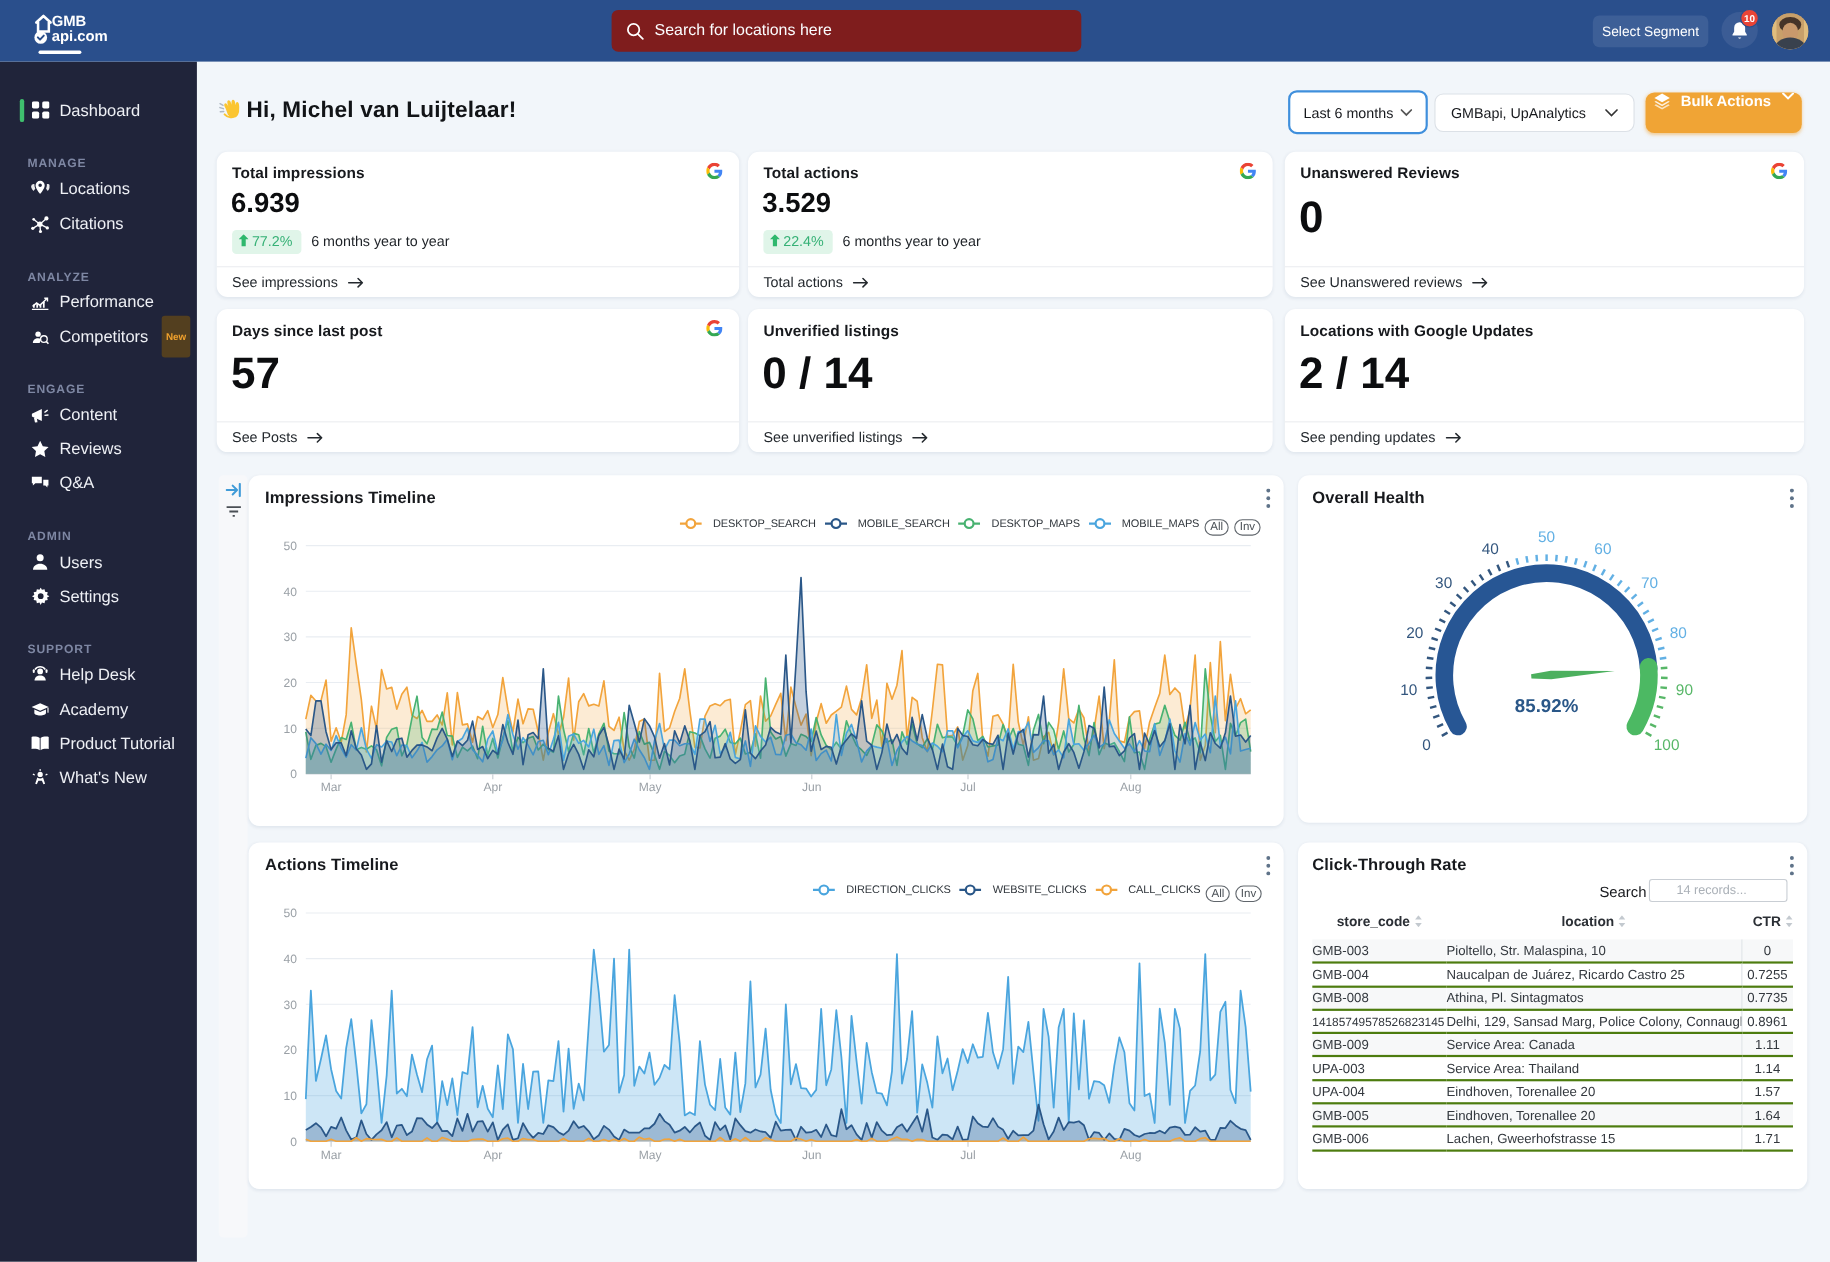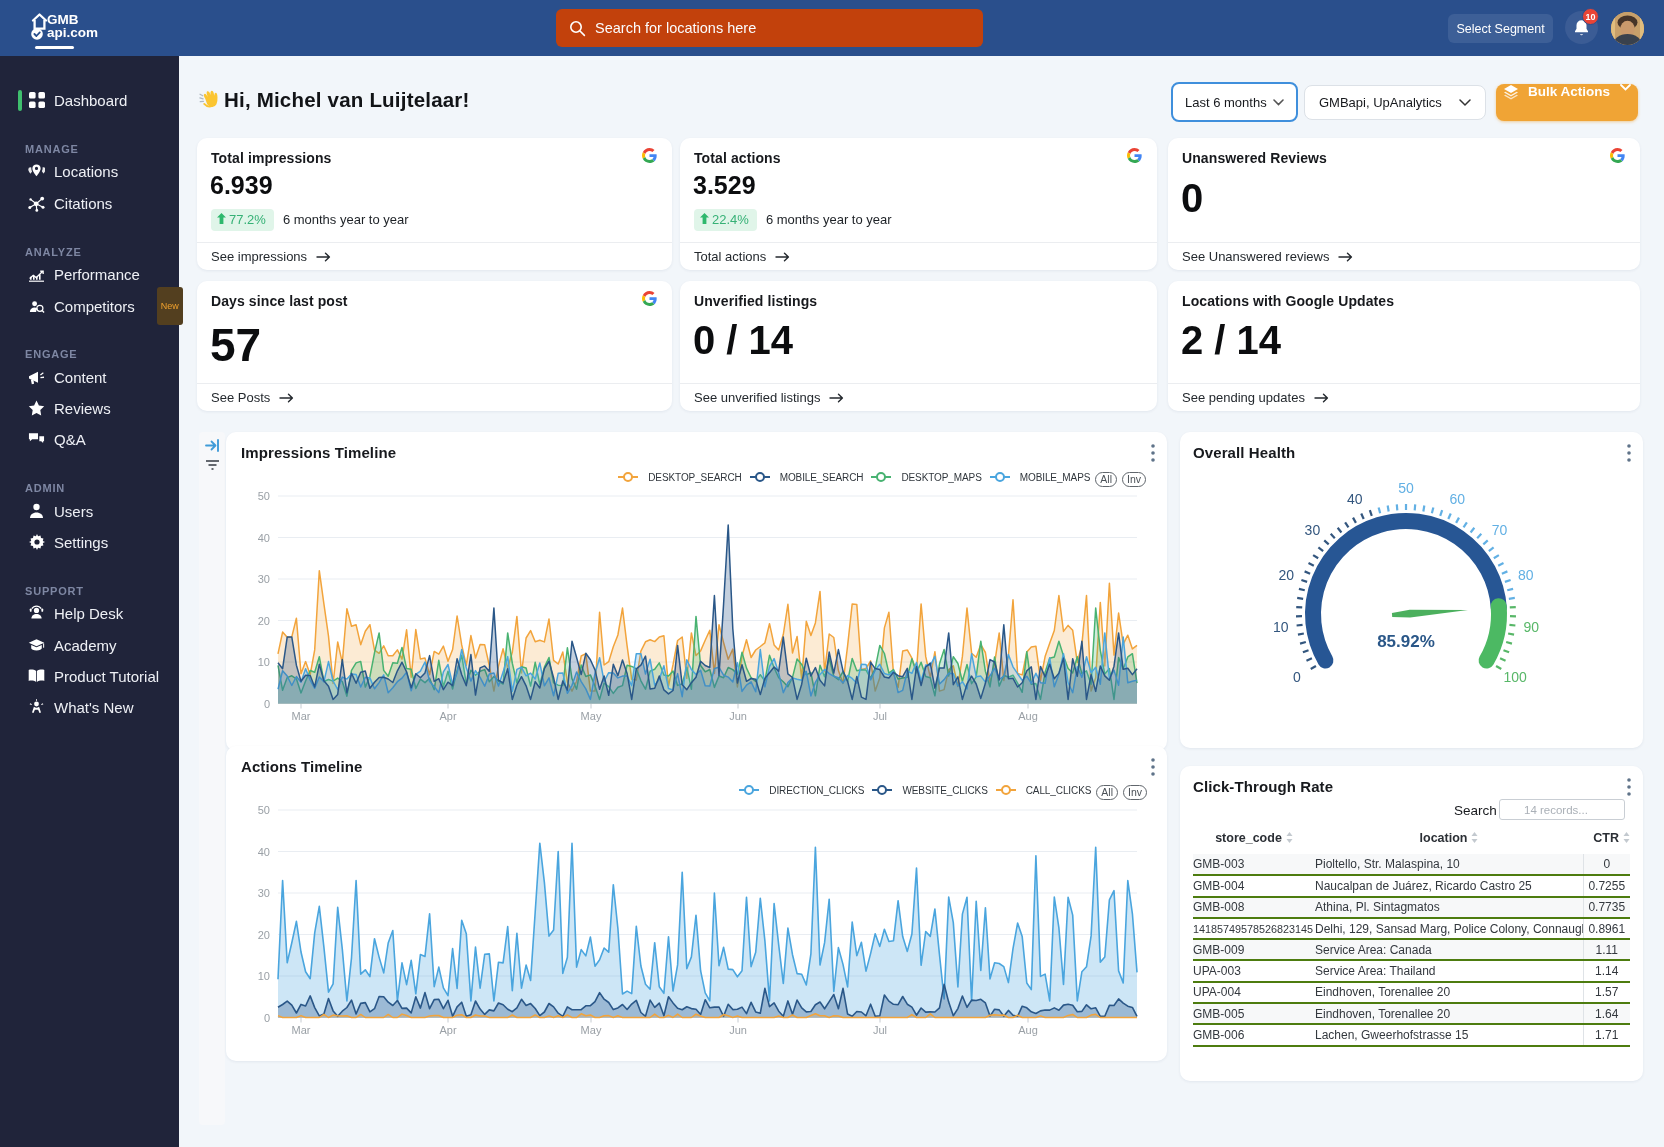--- a/index.html
+++ b/index.html
@@ -8,38 +8,38 @@
 #sidebar{position:absolute;left:0;top:56px;width:179px;height:1091px;background:#20243a;z-index:4}
 .card{position:absolute;background:#fff;border-radius:10px;box-shadow:0 1px 3px rgba(20,40,80,.07)}
 .ctitle{font-weight:bold;font-size:14px;color:#17191d;letter-spacing:.1px}
 .bignum{font-weight:bold;color:#0c0d0f}
 .badge{display:inline-block;background:#e0f5e9;color:#36b176;font-size:13px;border-radius:4px;padding:3px 8px 4px 6px}
 .kfoot{position:absolute;left:0;right:0;bottom:0;height:29px;border-top:1px solid #ebedf0;font-size:13px;color:#24292e;display:flex;align-items:center;padding-left:14px}
 .sitem{position:absolute;left:0;width:179px;height:30px;display:flex;align-items:center}
 .sicon{width:17px;display:flex;justify-content:center;margin-left:28px}
 .slabel{color:#eef0f5;font-size:15px;margin-left:9px}
 .ssec{position:absolute;left:25px;color:#7e87a3;font-size:11px;font-weight:bold;letter-spacing:.8px}
-.newbadge{background:#533f1f;color:#f0a12d;font-size:9px;font-weight:normal;border-radius:3px;padding:14px 4px;margin-left:22px}
+.newbadge{background:#533f1f;color:#f0a12d;font-size:9px;font-weight:bold;border-radius:3px;padding:14px 4px;margin-left:12px}
 .litem{display:inline-flex;align-items:center;margin-left:8px;font-size:10px;letter-spacing:-.1px;color:#30363c}
 .litem svg{margin-right:5px}
 .pill{display:inline-block;border:1.5px solid #60666c;border-radius:9px;color:#4a5056;font-size:10.5px;padding:0 4px;margin-left:5px;line-height:13px}
 table{border-collapse:collapse}
 </style></head><body>
 <div id="topbar">
  <div class="abs" style="left:31px;top:11px">
    <svg width="17" height="30" viewBox="0 0 17 30">
      <path d="M2 9.5 L8.5 3.5 L15 9.5" fill="none" stroke="#fff" stroke-width="2.3" stroke-linecap="round" stroke-linejoin="round"></path>
      <path d="M3.6 9 v8.6 h9.8 V9" fill="none" stroke="#fff" stroke-width="2.3"></path>
      <circle cx="6" cy="23" r="5.8" fill="#fff"></circle>
      <path d="M3.4 23 l2 2 3.4-3.6" fill="none" stroke="#2a4f8c" stroke-width="1.8" stroke-linecap="round" stroke-linejoin="round"></path>
    </svg>
  </div>
  <div class="abs" style="left:47px;top:13px;color:#fff;font-weight:bold;font-size:13.5px;line-height:13px">GMB<br><span style="font-size:13.5px">api.com</span></div>
  <div class="abs" style="left:35px;top:46px;width:39px;height:2.5px;background:#fff;border-radius:2px"></div>
- <div class="abs" style="left:556px;top:9px;width:427px;height:38px;background:#c2410c;border-radius:6px;display:flex;align-items:center">
+ <div class="abs" style="left:556px;top:9px;width:427px;height:38px;background:#7f1d1d;border-radius:6px;display:flex;align-items:center">
    <svg width="17" height="17" viewBox="0 0 17 17" style="margin-left:13px">
         <circle cx="7" cy="7" r="5.2" fill="none" stroke="#fff" stroke-width="1.6"></circle>
         <line x1="11" y1="11" x2="15.4" y2="15.4" stroke="#fff" stroke-width="1.6" stroke-linecap="round"></line>
       </svg>
    <span style="color:#fbfcfe;font-size:14.5px;margin-left:9px">Search for locations here</span>
  </div>
  <div class="abs" style="left:1448px;top:14px;width:105px;height:29px;background:#3d5f97;border-radius:6px;color:#fff;font-size:12.5px;display:flex;align-items:center;justify-content:center">Select Segment</div>
  <div class="abs" style="left:1565px;top:11px;width:33px;height:33px;background:#3b5c95;border-radius:50%">
    <svg width="17" height="18" viewBox="0 0 17 18" style="position:absolute;left:8px;top:8px">
         <path d="M8.5 1.2a5 5 0 0 0-5 5v3.6L2 12.3v1h13v-1l-1.5-2.5V6.2a5 5 0 0 0-5-5z" fill="#fff"></path>
@@ -301,21 +301,21 @@
       </svg></div>
   </div>
 <div class="card" style="left:197px;top:281px;width:475px;height:130px">
     <div class="abs" style="left:14px;top:11px"><span class="ctitle">Days since last post</span></div>
     <div class="abs" style="right:15px;top:10px"><svg width="15" height="15" viewBox="0 0 48 48">
         <path fill="#EA4335" d="M24 9.5c3.54 0 6.71 1.22 9.21 3.6l6.85-6.85C35.9 2.38 30.47 0 24 0 14.62 0 6.51 5.38 2.56 13.22l7.98 6.19C12.43 13.72 17.74 9.5 24 9.5z"></path>
         <path fill="#4285F4" d="M46.98 24.55c0-1.57-.15-3.09-.38-4.55H24v9.02h12.94c-.58 2.96-2.26 5.48-4.78 7.18l7.73 6c4.51-4.18 7.09-10.36 7.09-17.65z"></path>
         <path fill="#FBBC05" d="M10.53 28.59c-.48-1.45-.76-2.99-.76-4.59s.27-3.14.76-4.59l-7.98-6.19C.92 16.46 0 20.12 0 24c0 3.88.92 7.54 2.56 10.78l7.97-6.19z"></path>
         <path fill="#34A853" d="M24 48c6.48 0 11.93-2.13 15.89-5.81l-7.73-6c-2.15 1.45-4.92 2.3-8.16 2.3-6.26 0-11.57-4.22-13.47-9.91l-7.98 6.19C6.51 42.62 14.62 48 24 48z"></path>
       </svg></div>
-    <div class="bignum abs" style="left:13px;top:37px;font-size:46px">57</div>
+    <div class="bignum abs" style="left:13px;top:37px;font-size:40px">57</div>
     <div class="kfoot" style="height:28px">See Posts<svg width="15" height="10" viewBox="0 0 15 10" style="margin-left:9px">
         <path d="M1 5h12M9.5 1.2L13.4 5l-3.9 3.8" fill="none" stroke="#24292e" stroke-width="1.4" stroke-linecap="round" stroke-linejoin="round"></path>
       </svg></div>
   </div>
 <div class="card" style="left:680px;top:281px;width:477px;height:130px">
     <div class="abs" style="left:14px;top:11px"><span class="ctitle">Unverified listings</span></div>
     <div class="bignum abs" style="left:13px;top:37px;font-size:40px">0 / 14</div>
     <div class="kfoot" style="height:28px">See unverified listings<svg width="15" height="10" viewBox="0 0 15 10" style="margin-left:9px">
         <path d="M1 5h12M9.5 1.2L13.4 5l-3.9 3.8" fill="none" stroke="#24292e" stroke-width="1.4" stroke-linecap="round" stroke-linejoin="round"></path>
       </svg></div>
@@ -475,21 +475,21 @@
       <text x="226.0" y="61.0" text-anchor="middle" font-size="14" fill="#62b0e4">50</text>
       <text x="277.2" y="71.9" text-anchor="middle" font-size="14" fill="#62b0e4">60</text>
       <text x="319.6" y="102.7" text-anchor="middle" font-size="14" fill="#62b0e4">70</text>
       <text x="345.8" y="148.1" text-anchor="middle" font-size="14" fill="#62b0e4">80</text>
       <text x="351.3" y="200.2" text-anchor="middle" font-size="14" fill="#58b768">90</text>
       <text x="335.1" y="250.0" text-anchor="middle" font-size="14" fill="#58b768">100</text>
       <polygon points="287.9,177.9 229.7,177.8 211.9,180.9 212.2,184.9 230.2,185.6" fill="#4cb05e"></polygon>
       <text x="226.0" y="215.0" text-anchor="middle" font-size="17" font-weight="bold" fill="#2a5788">85.92%</text>
     </svg>
 </div>
-<div class="card" style="left:226px;top:746px;width:941px;height:315px">
+<div class="card" style="left:226px;top:766px;width:941px;height:315px">
  <div class="abs" style="left:15px;top:12px"><span class="ctitle" style="font-size:15px">Actions Timeline</span></div>
  <div class="abs" style="right:12px;top:12px"><svg width="4" height="18" viewBox="0 0 4 18">
         <circle cx="2" cy="2" r="1.8" fill="#5f7389"></circle>
         <circle cx="2" cy="9" r="1.8" fill="#5f7389"></circle>
         <circle cx="2" cy="16" r="1.8" fill="#5f7389"></circle>
       </svg></div>
  <div class="abs" style="right:20px;top:36px;white-space:nowrap"><span class="litem">
         <svg width="20" height="12" viewBox="0 0 20 12">
           <line x1="0" y1="6" x2="20" y2="6" stroke="#4aa5de" stroke-width="2"></line>
           <circle cx="10" cy="6" r="4" fill="#fff" stroke="#4aa5de" stroke-width="2"></circle>

